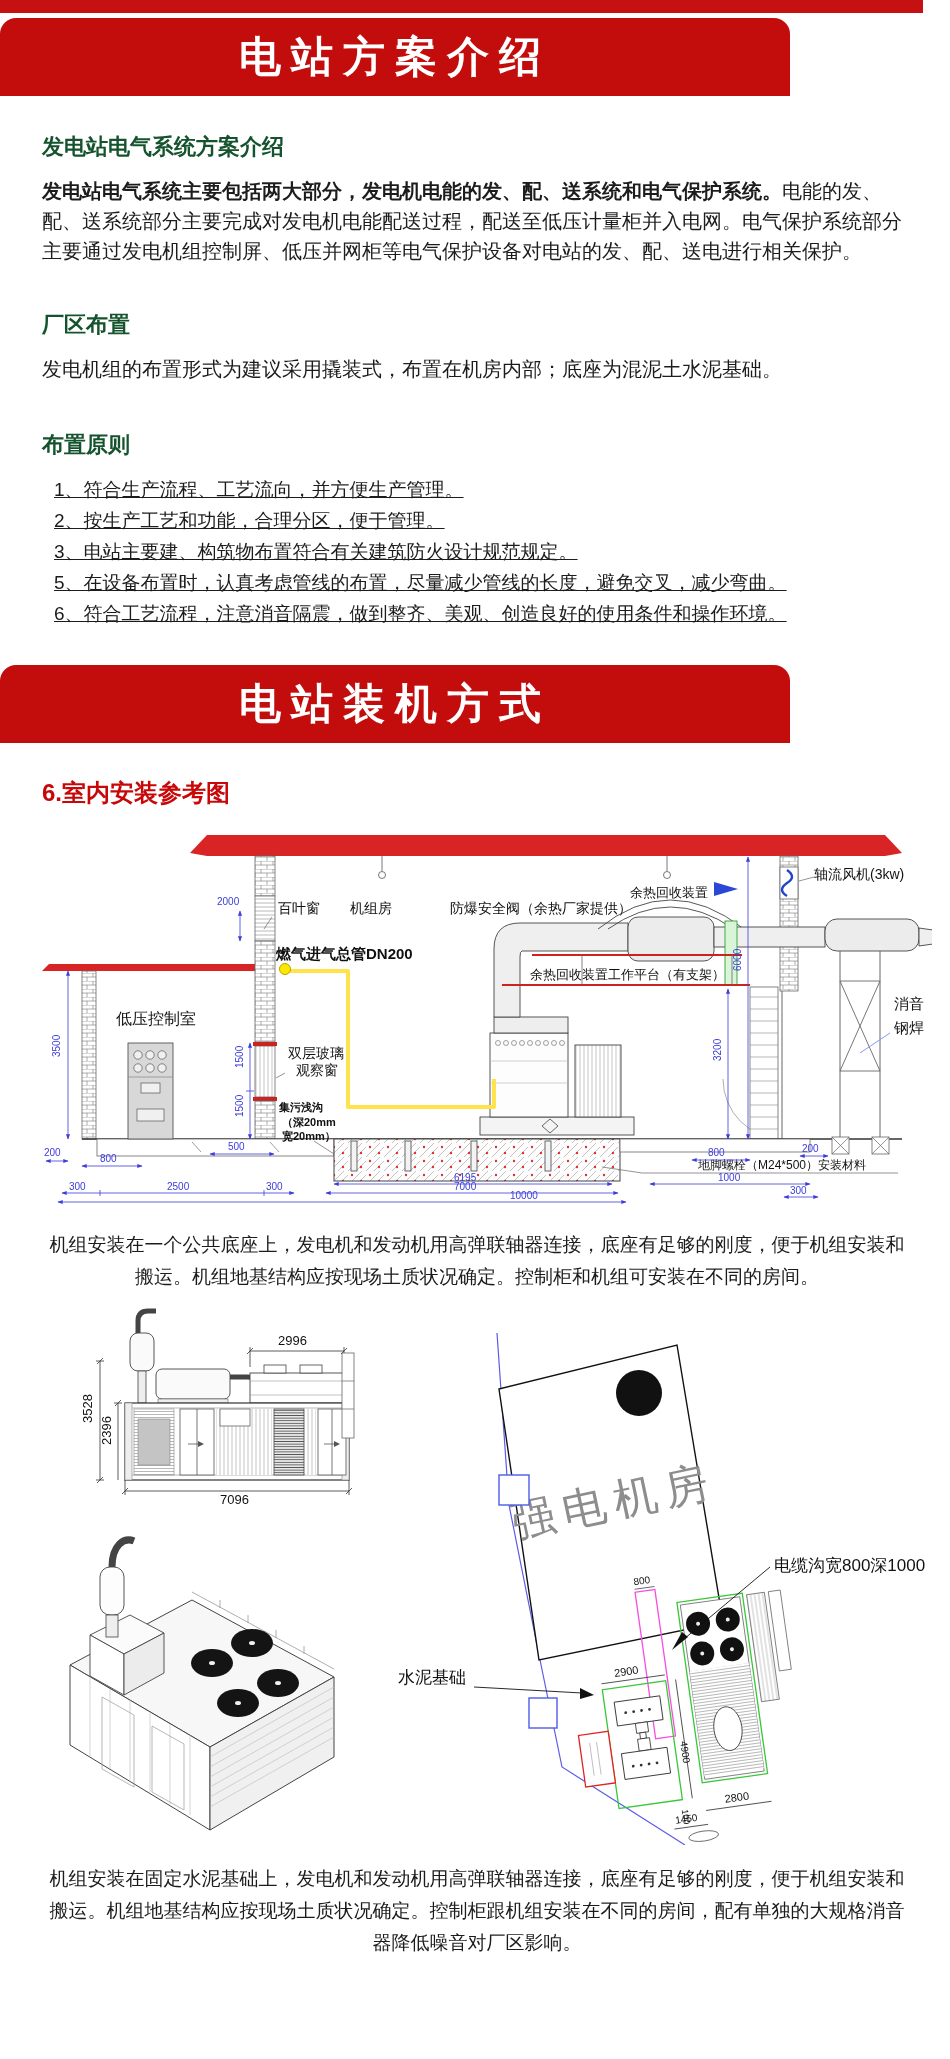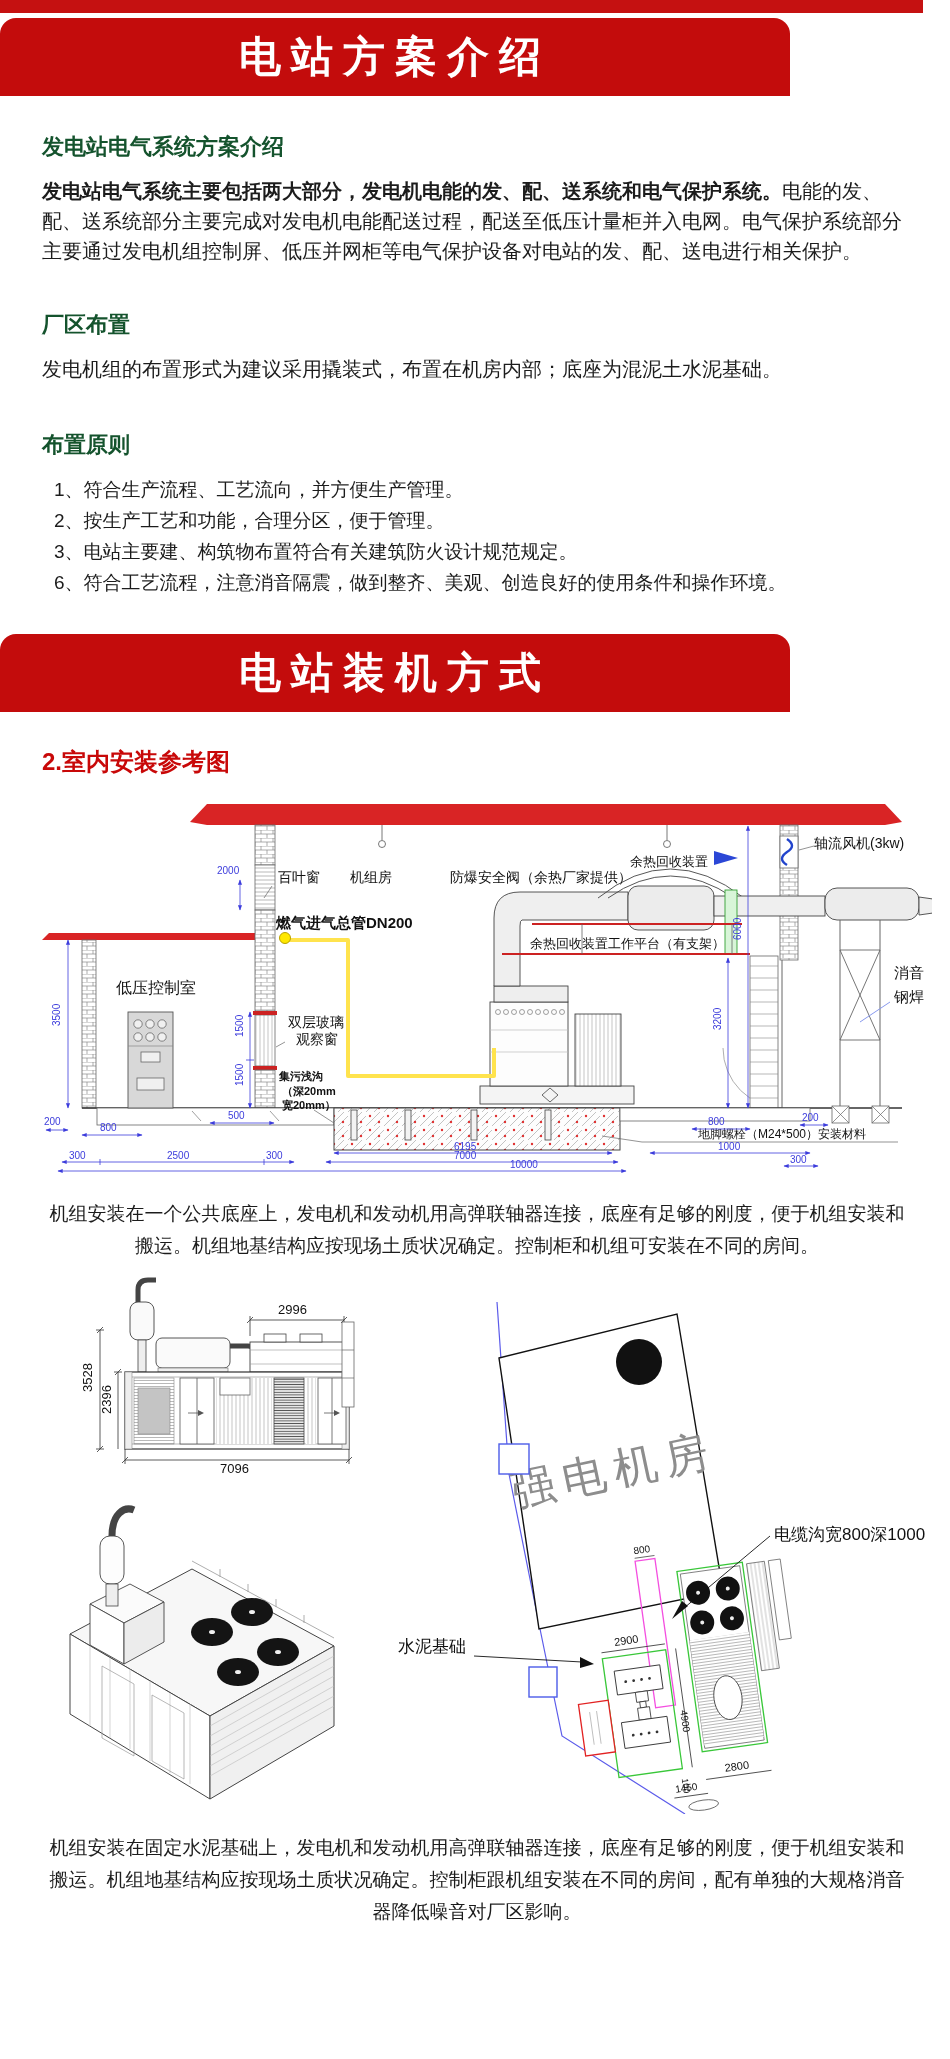--- a/index.html
+++ b/index.html
@@ -7,21 +7,21 @@
   .top-strip{width:923px;height:13px;background:#c51111;}
   .banner{margin-top:5px;width:790px;height:78px;background:#c30c0c;border-radius:16px 16px 0 0;
           display:flex;align-items:center;justify-content:center;}
   .banner span{color:#fff;font-size:42px;font-weight:bold;letter-spacing:10px;}
   .content{padding:0 42px;}
   h2.redhead{color:#14532d;font-size:22px;font-weight:bold;margin:36px 0 0 0;}
   h2.redhead.sp1{margin-top:44px;}
   h2.redhead.sp2{margin-top:46px;}
   p.body{font-size:20px;line-height:30px;margin:14px 0 0 0;}
   p.body .b{font-weight:bold;}
-  ul.principles{list-style:none;margin:14px 0 12px 0;padding:0 0 0 12px;}
+  ul.principles{list-style:none;margin:14px 0 12px 0;padding:0 0 0 12px;text-decoration:underline;}
   ul.principles li{font-size:19px;line-height:31px;}
   .banner2wrap{margin-top:36px;}
   h3.subhead{color:#c80808;font-size:24px;font-weight:bold;margin:34px 0 0 0;}
   figure{margin:12px 0 0 0;padding:0;}
   .caption{width:870px;margin:14px auto 0 auto;text-align:center;font-size:19px;line-height:32px;}
   svg text{font-family:"Liberation Sans","DejaVu Sans",sans-serif;}
   .dimtxt{fill:#3c3cdc;font-size:10px;}
   .cadtxt{fill:#111;}
 </style>
 </head>
@@ -38,30 +38,31 @@
   <p class="body"><span class="b">发电站电气系统主要包括两大部分，发电机电能的发、配、送系统和电气保护系统。</span><span>电能的发、配、送系统部分主要完成对发电机电能配送过程，配送至低压计量柜并入电网。电气保护系统部分主要通过发电机组控制屏、低压并网柜等电气保护设备对电站的发、配、送电进行相关保护。</span></p>
 
   <h2 class="redhead sp1">厂区布置</h2>
   <p class="body">发电机组的布置形式为建议采用撬装式，布置在机房内部；底座为混泥土水泥基础。</p>
 
   <h2 class="redhead sp2">布置原则</h2>
   <ul class="principles">
     <li>1、符合生产流程、工艺流向，并方便生产管理。</li>
     <li>2、按生产工艺和功能，合理分区，便于管理。</li>
     <li>3、电站主要建、构筑物布置符合有关建筑防火设计规范规定。</li>
+    <li>5、在设备布置时，认真考虑管线的布置，尽量减少管线的长度，避免交叉，减少弯曲。</li>
     <li>6、符合工艺流程，注意消音隔震，做到整齐、美观、创造良好的使用条件和操作环境。</li>
   </ul>
 </div>
 
 <div class="banner banner2wrap">
   <span>电站装机方式</span>
 </div>
 
 <div class="content">
-  <h3 class="subhead">2.室内安装参考图</h3>
+  <h3 class="subhead">6.室内安装参考图</h3>
 
   <figure>
   <svg width="890" height="390" viewBox="0 0 890 390">
     <defs>
       <pattern id="brick" width="12" height="8" patternUnits="userSpaceOnUse">
         <rect width="12" height="8" fill="#fff"></rect>
         <path d="M0,0H12M0,4H12M3,0V4M9,4V8" stroke="#8a8a8a" stroke-width="0.7" fill="none"></path>
       </pattern>
       <pattern id="lv" width="6" height="4" patternUnits="userSpaceOnUse">
         <rect width="6" height="4" fill="#fff"></rect>

